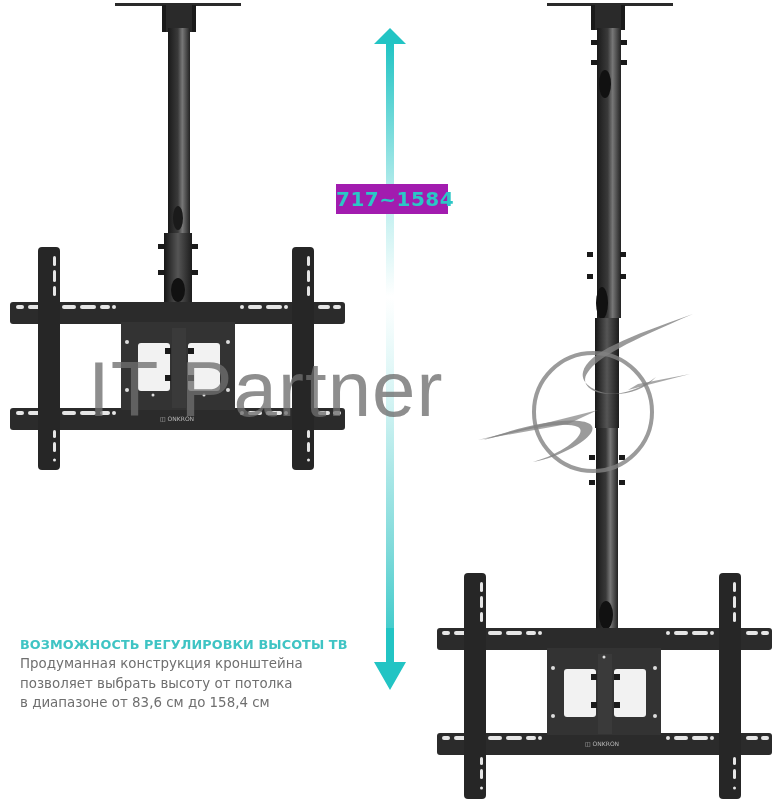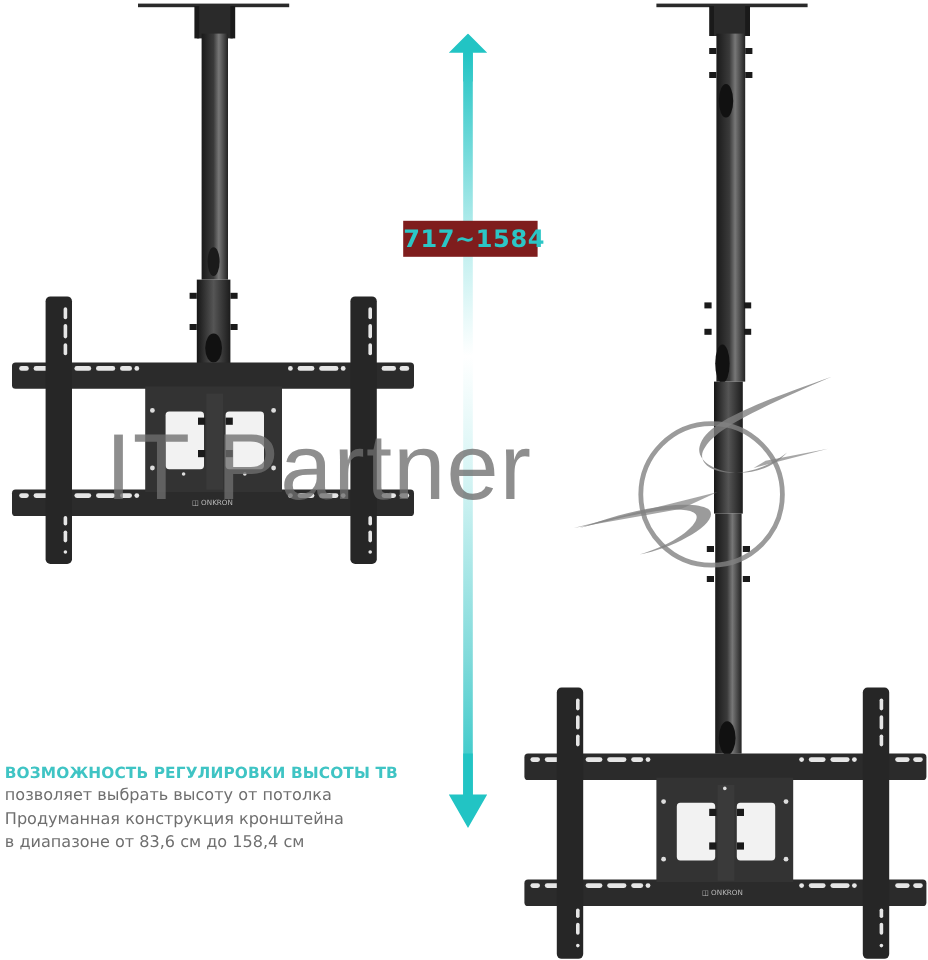--- a/index.html
+++ b/index.html
@@ -6,31 +6,31 @@
   body { width:773px; height:800px; position:relative; overflow:hidden; font-family:"DejaVu Sans", sans-serif; }
   .abs { position:absolute; }
 
   
   svg.mount { position:absolute; overflow:visible; }
 
   
   .arrow-label {
     position:absolute; left:336px; top:184px; width:112px; text-align:center;
     font-family:"DejaVu Sans", sans-serif; font-weight:bold; font-size:20px;
-    color:#2cc6c6; letter-spacing:0.5px; background:#7f1d1d; line-height:30px;
+    color:#2cc6c6; letter-spacing:0.5px; background:#a21caf; line-height:30px;
   }
 
   
   .wm-text {
     position:absolute; left:88px; top:350px; font-family:"Liberation Sans", sans-serif;
     font-size:78px; color:rgba(110,110,110,0.78); letter-spacing:1px; line-height:1; white-space:nowrap;
   }
 
   
-  .caption { position:absolute; left:4px; top:636px; width:360px; }
+  .caption { position:absolute; left:20px; top:636px; width:360px; }
   .caption-title {
     font-family:"DejaVu Sans", sans-serif; font-weight:bold; font-size:12.8px;
     color:#3fc4c4; letter-spacing:0.1px; line-height:18px; white-space:nowrap;
   }
   .caption-body {
     font-family:"DejaVu Sans", sans-serif; font-size:13.4px; color:#6f6f6f;
     line-height:19.5px; white-space:nowrap;
   }
 </style>
 </head>
@@ -251,17 +251,17 @@
     <path d="M215,2 C150,30 120,45 110,60 C95,80 140,95 178,65 C150,95 100,80 105,60 C110,40 150,25 215,2 Z" fill="rgba(130,130,130,0.8)"></path>
     <path d="M5,128 C60,108 100,105 112,112 C125,122 85,145 55,150 C90,140 110,120 100,115 C85,108 45,118 5,128 Z" fill="rgba(130,130,130,0.8)"></path>
     <path d="M0,128 L120,98 L90,112 Z" fill="rgba(130,130,130,0.7)"></path>
     <path d="M212,62 L150,78 L160,72 Z" fill="rgba(130,130,130,0.7)"></path>
   </svg>
 </div>
 
 <div class="caption">
   <div class="caption-title">ВОЗМОЖНОСТЬ РЕГУЛИРОВКИ ВЫСОТЫ ТВ</div>
   <div class="caption-body">
+    <div>Продуманная конструкция кронштейна</div>
     <div>позволяет выбрать высоту от потолка</div>
-    <div>Продуманная конструкция кронштейна</div>
     <div>в диапазоне от 83,6 см до 158,4 см</div>
   </div>
 </div>
 
 </body></html>

